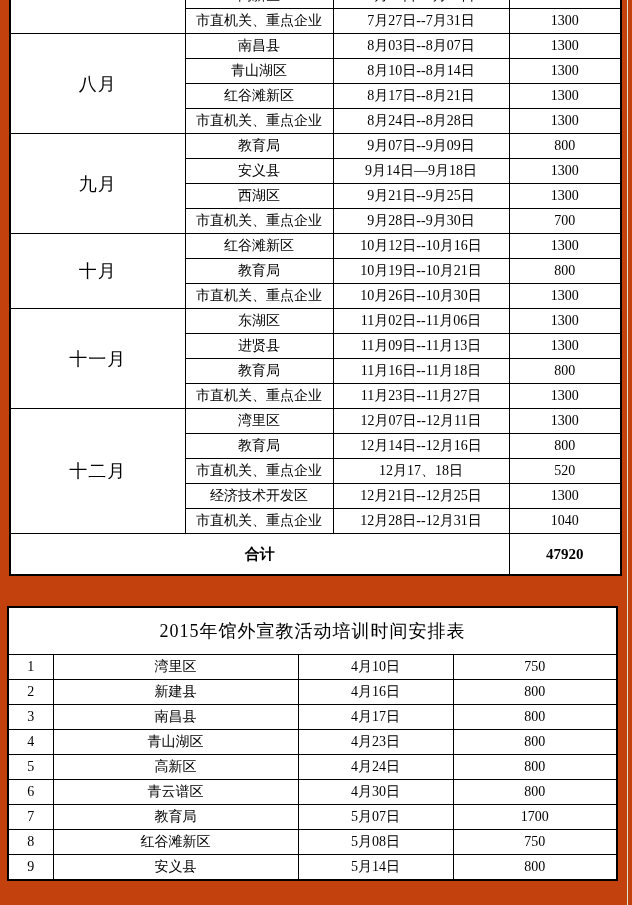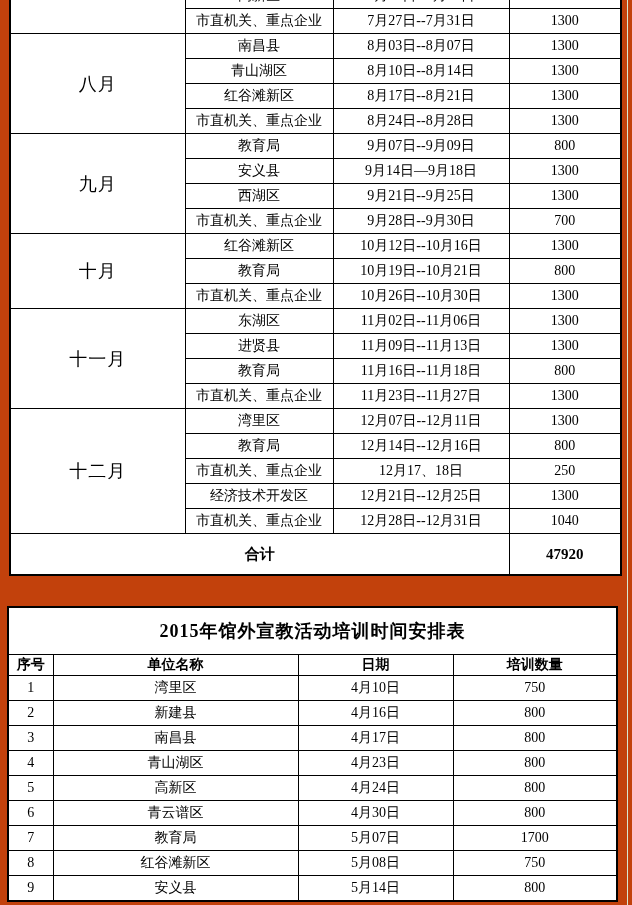--- a/index.html
+++ b/index.html
@@ -16,21 +16,21 @@
   .t1wrap{position:absolute;left:9px;top:-18px;}
   .t1{width:611px;border:2px solid #000;}
   .t1 td{height:24px;}
   .t1 td.mcell{font-size:18px;letter-spacing:1px;}
   .t1 tr.total td{height:40px;font-weight:bold;font-size:15px;text-align:center;}
 
   
   .t2wrap{position:absolute;left:7px;top:606px;}
   .t2{width:609px;border:2px solid #000;}
   .t2 td{height:24px;}
-  .t2 td.title{height:46px;font-weight:bold;font-size:18px;letter-spacing:1px;}
+  .t2 td.title{height:46px;font-weight:normal;font-size:18px;letter-spacing:1px;}
   .t2 td.head{height:20px;font-weight:bold;font-size:14px;}
 
   
   .edge-line{position:absolute;top:0;width:1px;height:905px;}
 </style>
 </head>
 <body>
 
 <div class="page">
 
@@ -146,21 +146,21 @@
           <td>1300</td>
         </tr>
         <tr>
           <td>教育局</td>
           <td>12月14日--12月16日</td>
           <td>800</td>
         </tr>
         <tr>
           <td>市直机关、重点企业</td>
           <td>12月17、18日</td>
-          <td>250</td>
+          <td>520</td>
         </tr>
         <tr>
           <td>经济技术开发区</td>
           <td>12月21日--12月25日</td>
           <td>1300</td>
         </tr>
         <tr>
           <td>市直机关、重点企业</td>
           <td>12月28日--12月31日</td>
           <td>1040</td>
@@ -180,26 +180,20 @@
         <col style="width:45px">
           <col style="width:245px">
           <col style="width:155px">
           <col style="width:164px">
       </colgroup>
       <tbody>
         <tr>
           <td class="title" colspan="4">2015年馆外宣教活动培训时间安排表</td>
         </tr>
         <tr>
-          <td class="head">序号</td>
-          <td class="head">单位名称</td>
-          <td class="head">日期</td>
-          <td class="head">培训数量</td>
-        </tr>
-        <tr>
           <td>1</td>
           <td>湾里区</td>
           <td>4月10日</td>
           <td>750</td>
         </tr>
         <tr>
           <td>2</td>
           <td>新建县</td>
           <td>4月16日</td>
           <td>800</td>

